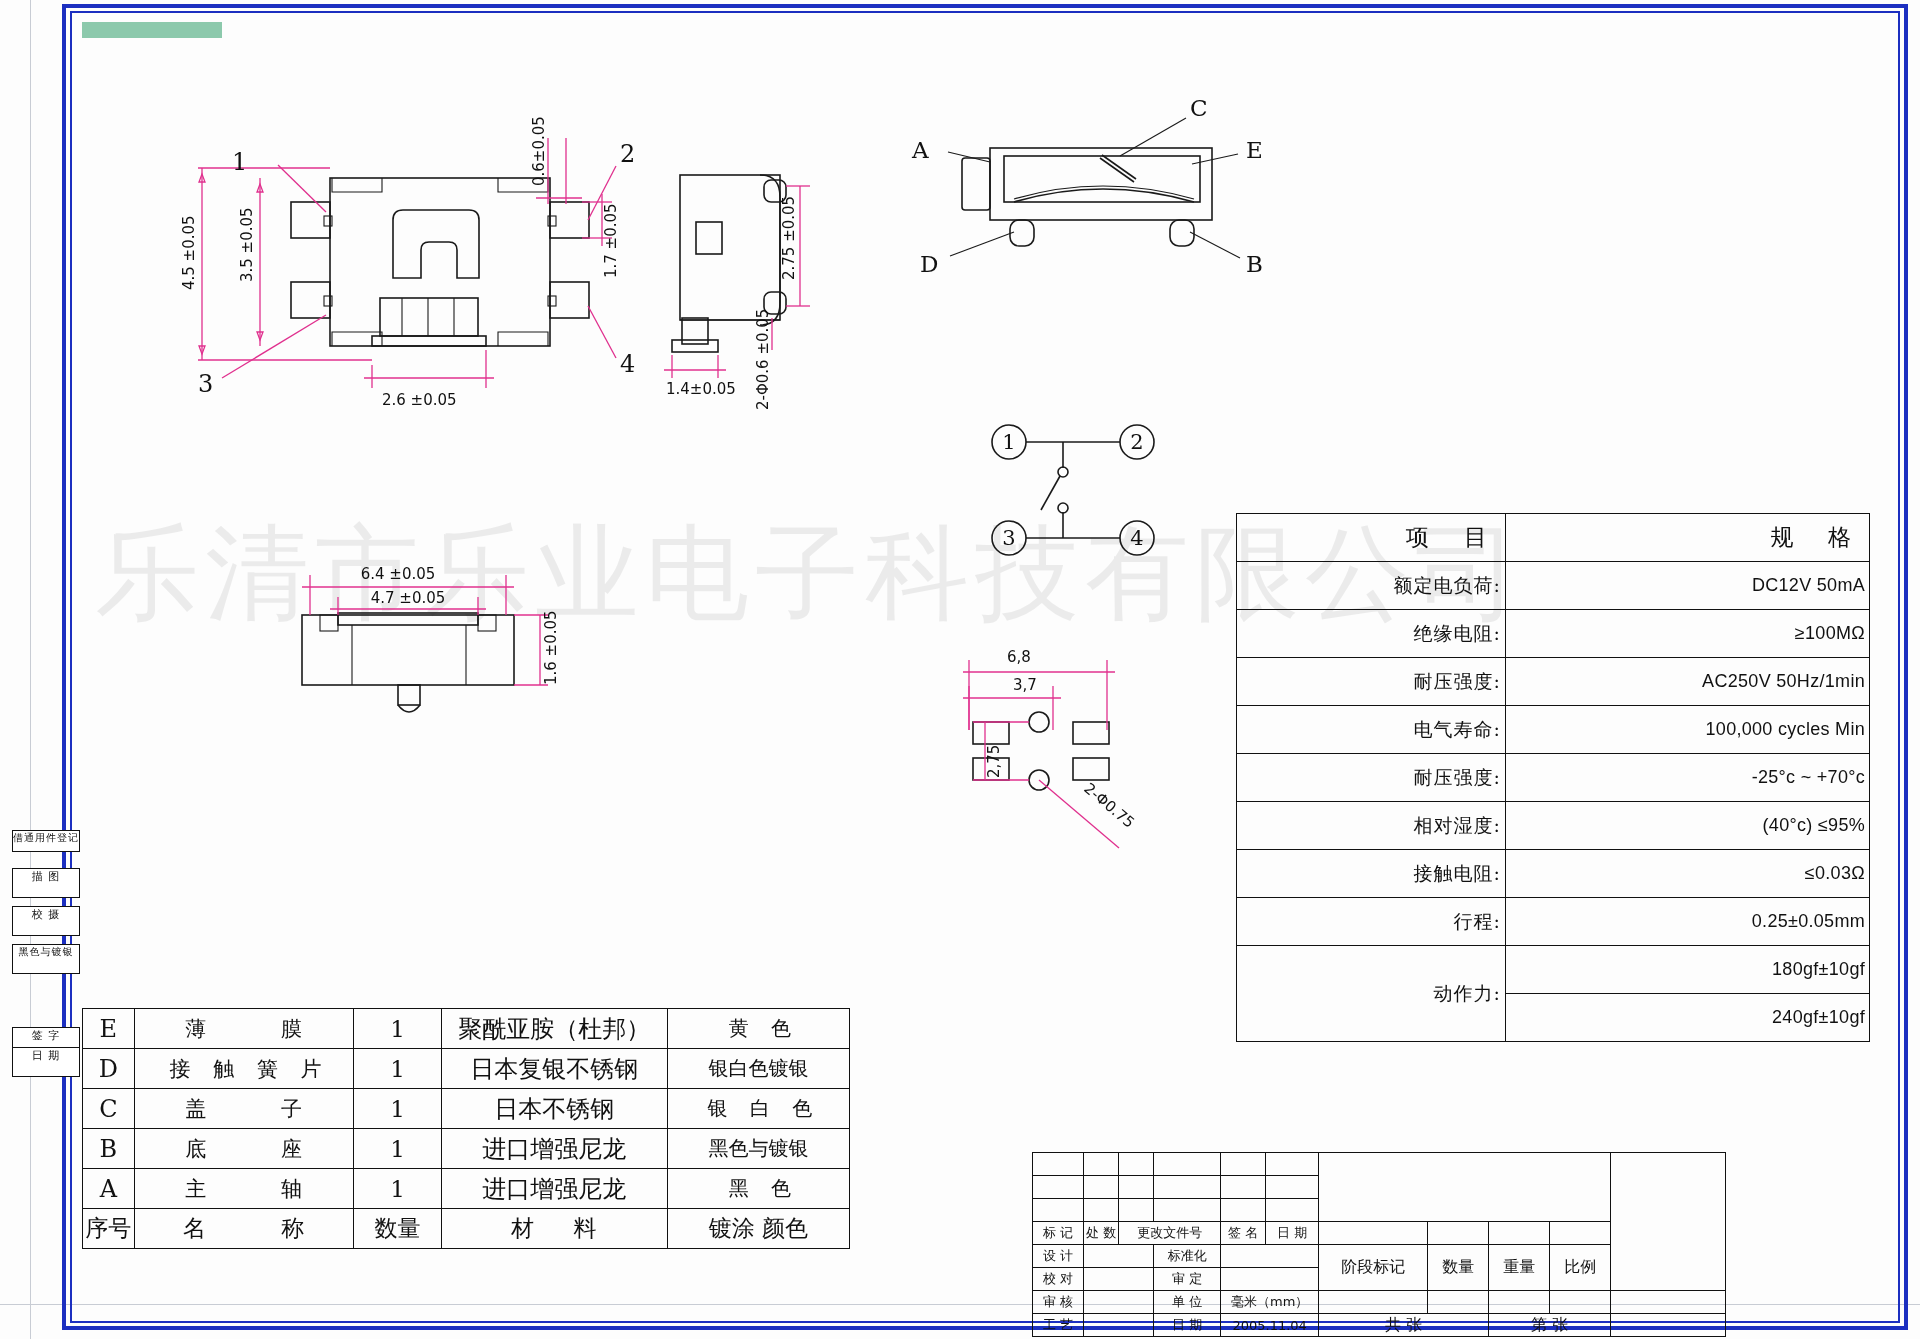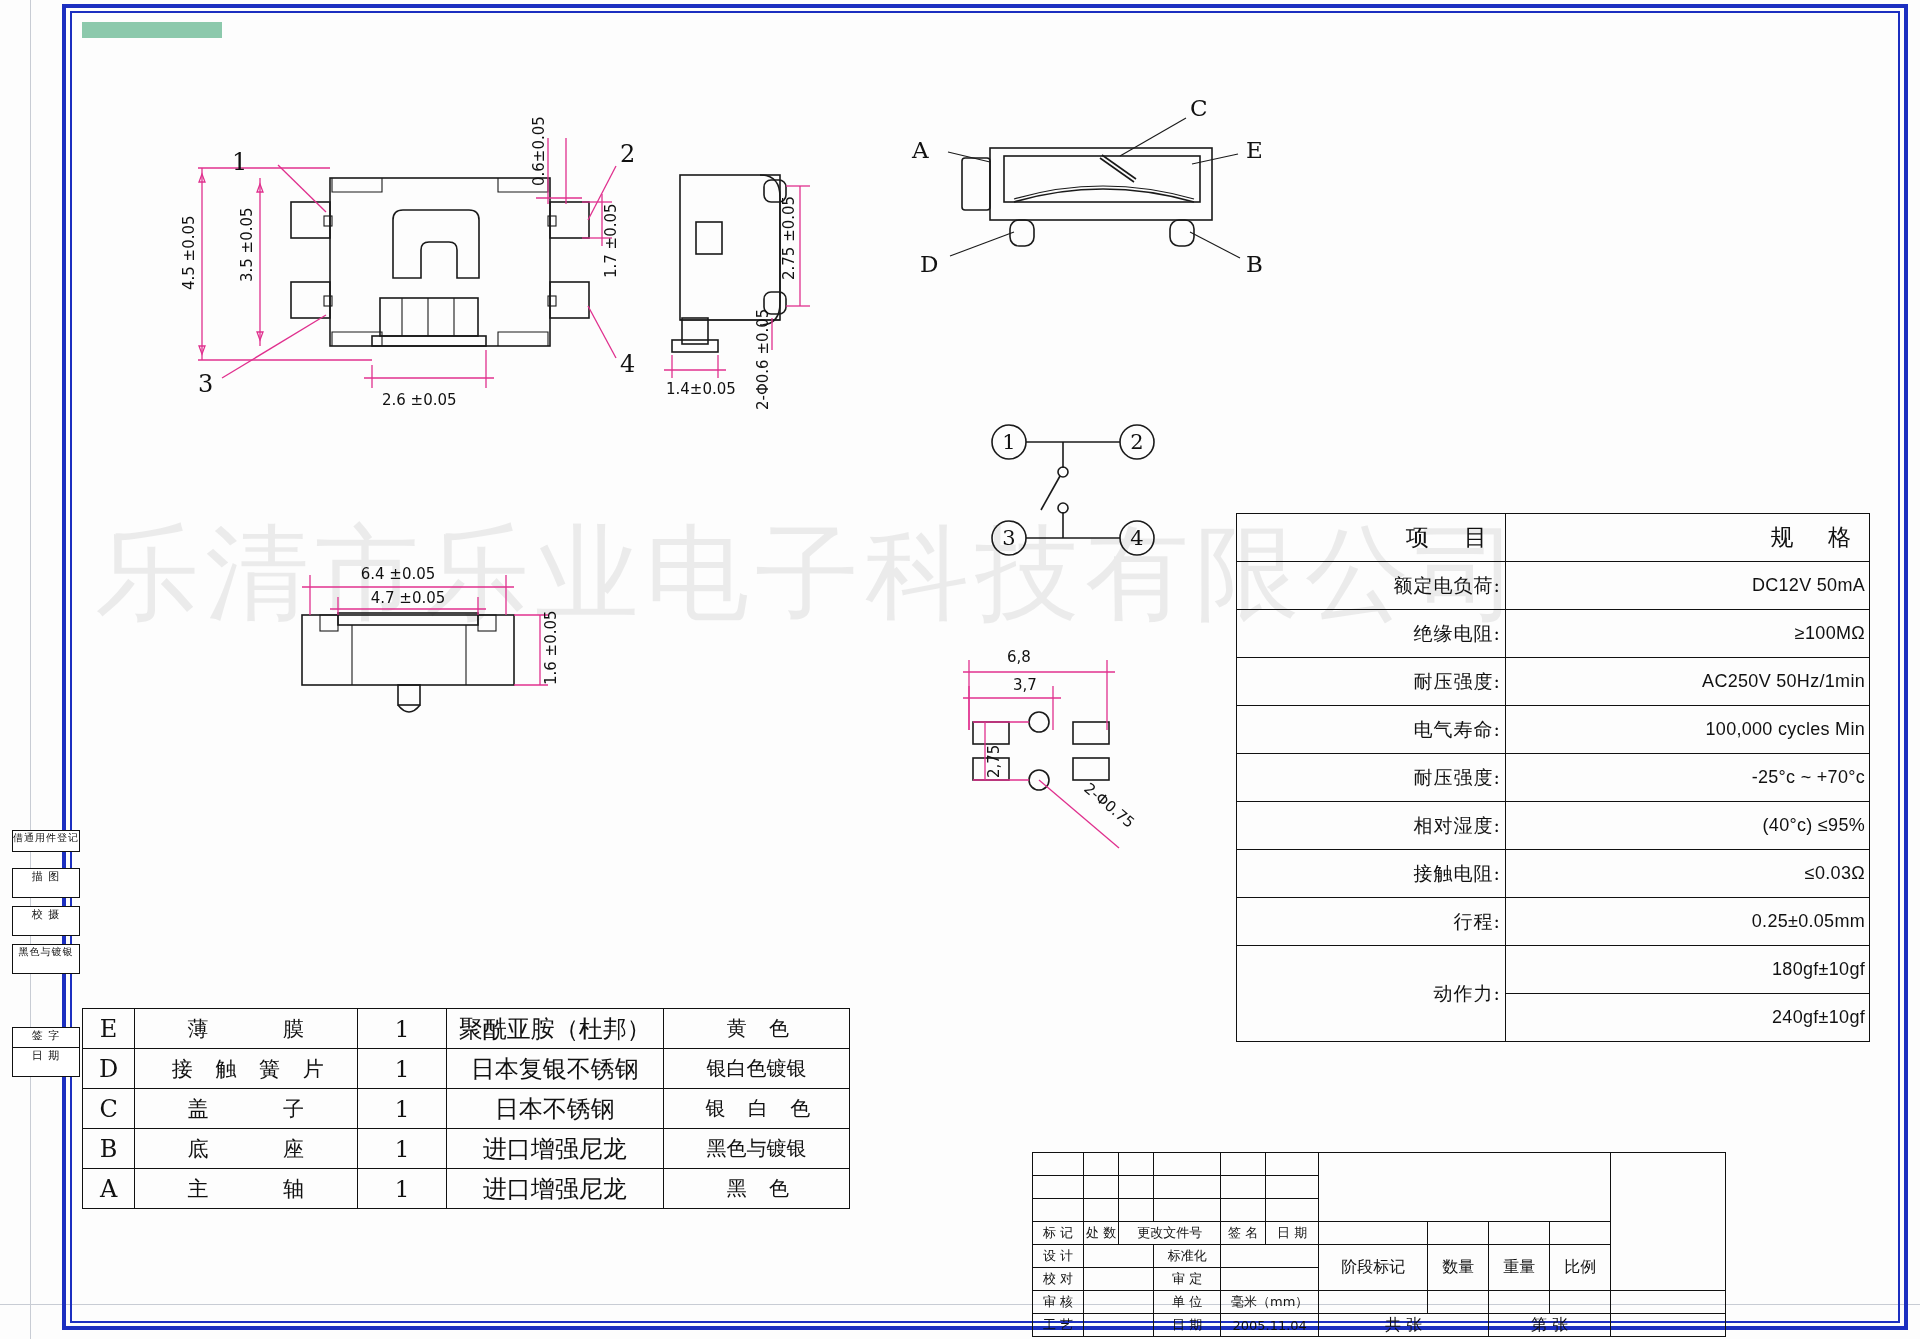--- a/index.html
+++ b/index.html
@@ -473,20 +473,27 @@
         <td class="c-qty">1</td>
         <td class="c-mat">进口增强尼龙</td>
         <td class="c-col">黑色与镀银</td>
       </tr>
       <tr>
         <td class="c-id">A</td>
         <td class="c-name spread2">主 轴</td>
         <td class="c-qty">1</td>
         <td class="c-mat">进口增强尼龙</td>
         <td class="c-col spread-s">黑 色</td>
+      </tr>
+      <tr class="foot">
+        <td class="c-id">序号</td>
+        <td class="c-name spread2">名 称</td>
+        <td class="c-qty">数量</td>
+        <td class="c-mat spread3">材 料</td>
+        <td class="c-col">镀涂 颜色</td>
       </tr>
     </tbody>
   </table>
 
   <div class="lm-box" style="left:12px; top:830px; width:66px; height:20px; font-size:10px;">
     <span>借通用件登记</span>
   </div>
   <div class="lm-box" style="left:12px; top:868px; width:66px; height:28px;">
     <span>描 图</span>
   </div>

